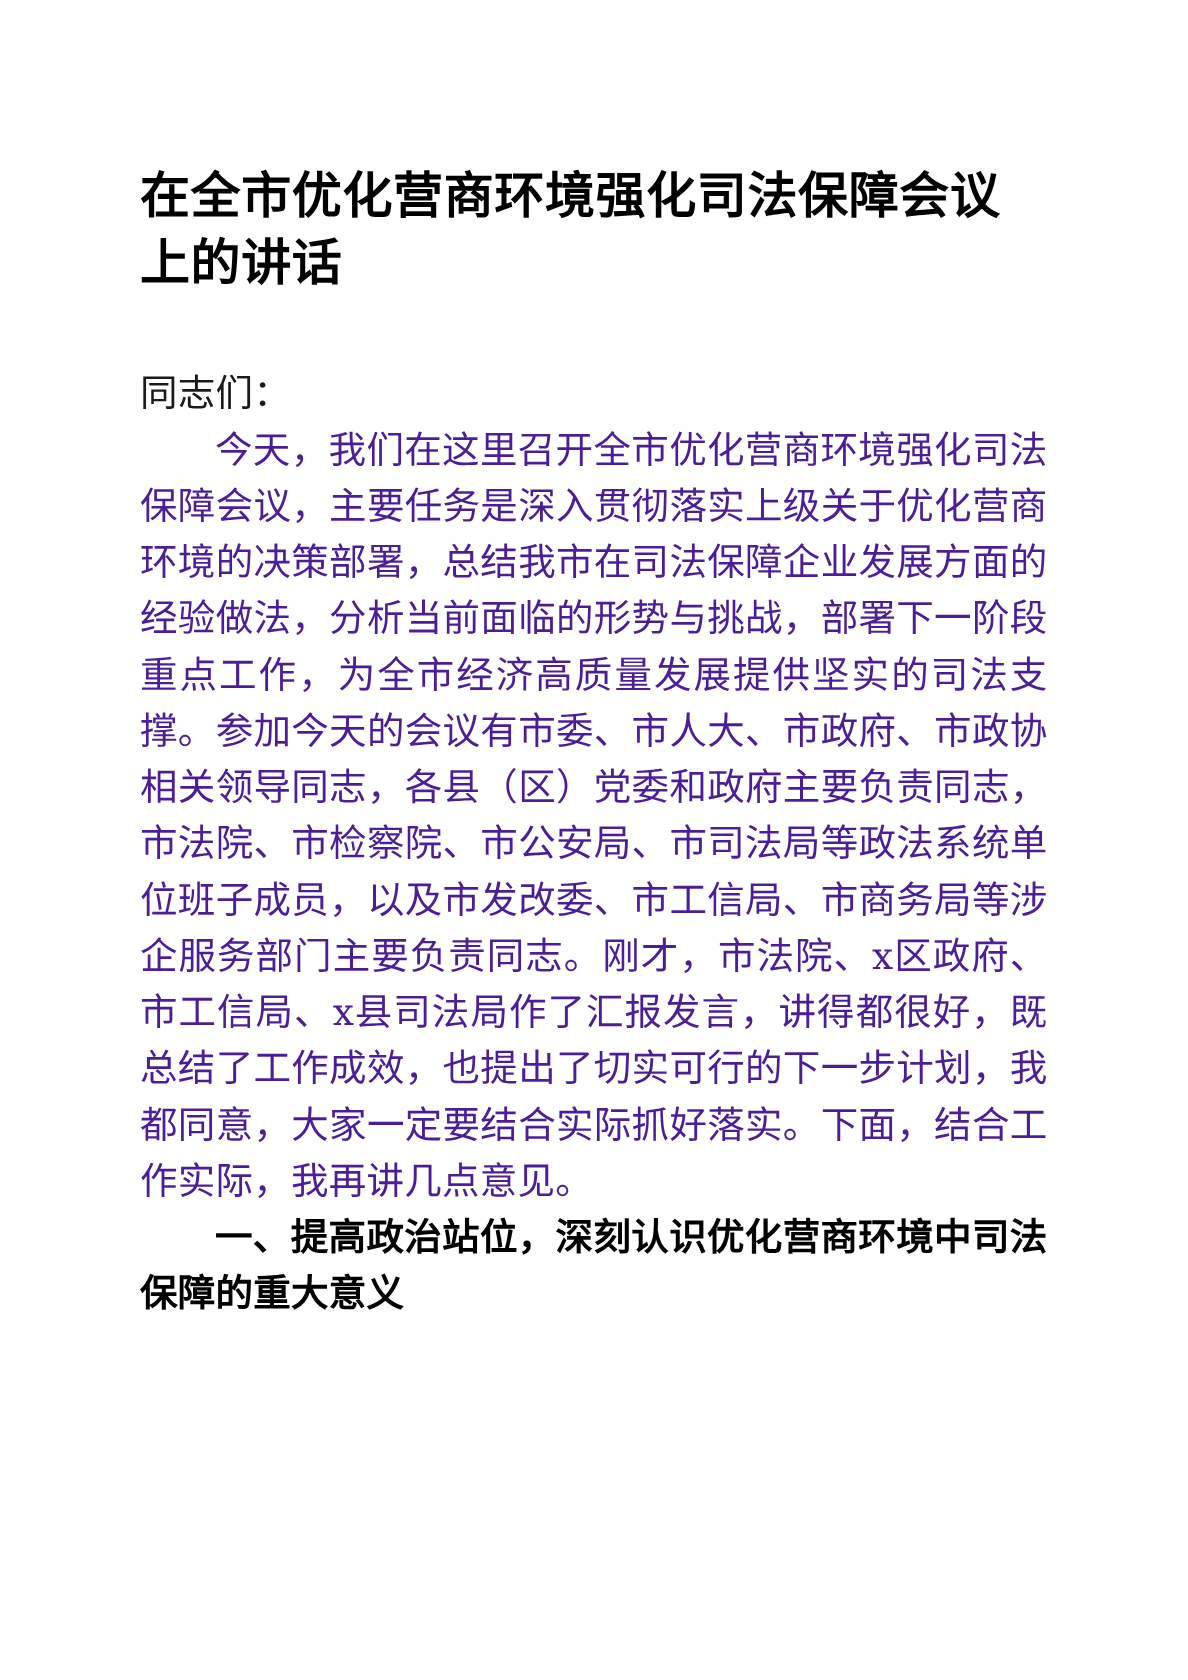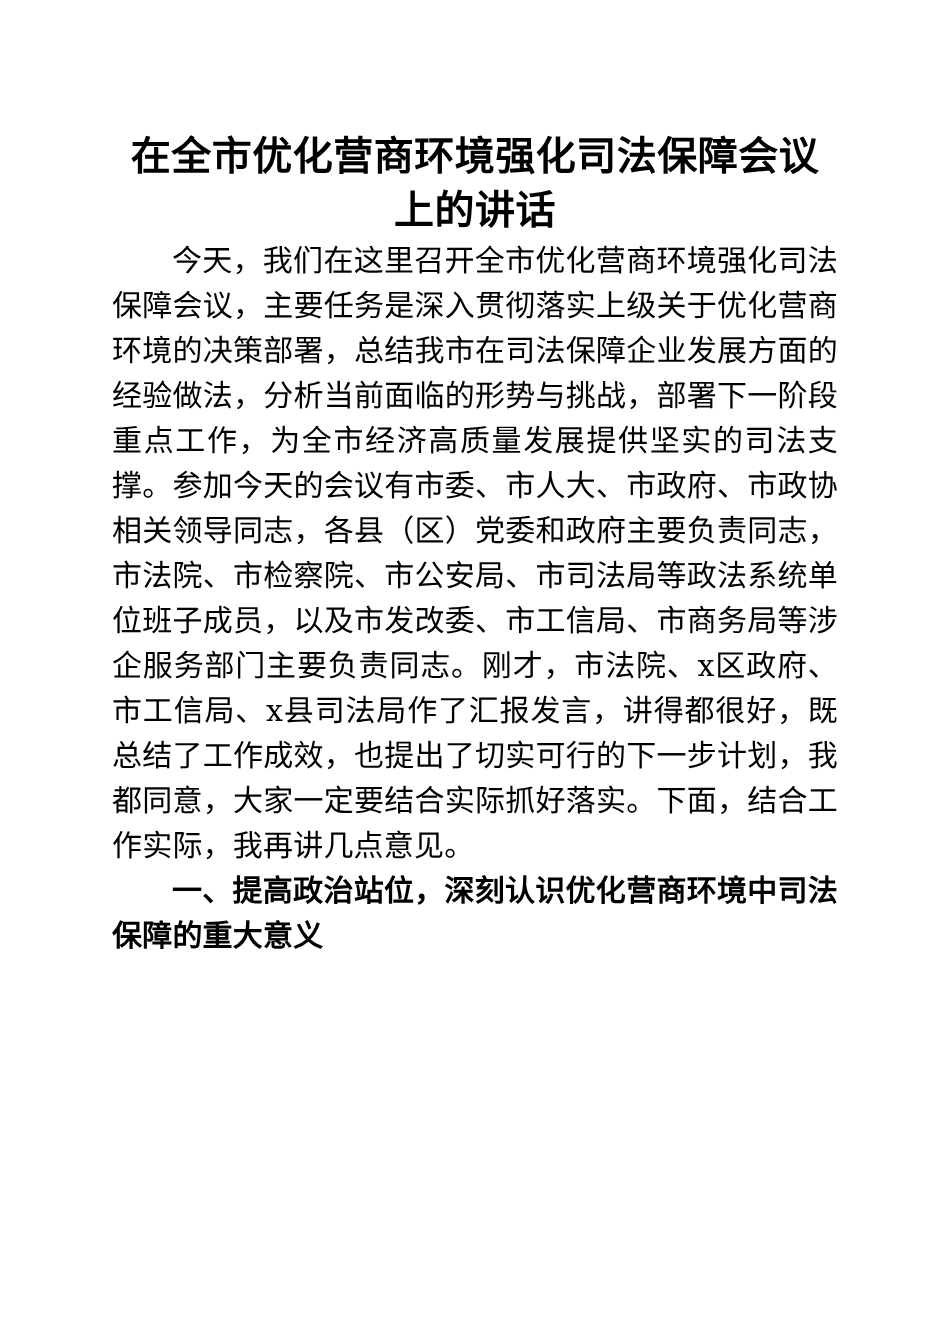--- a/index.html
+++ b/index.html
@@ -33,21 +33,20 @@
   }
 
   
   .doc-title {
     margin: 0;
     padding-top: 130px;
     font-family: "Liberation Serif", "DejaVu Serif", serif;
     font-weight: bold;
     font-size: 40px;
     line-height: 54px;
-    text-align: center;
     letter-spacing: 0.5px;
     color: #000000;
   }
 
   
   .salutation {
     margin: 0;
     padding-top: 55px;
     font-family: "DejaVu Serif", "Liberation Serif", serif;
     font-size: 30px;
@@ -59,21 +58,21 @@
   
   .body-para {
     margin: 0;
     font-family: "DejaVu Serif", "Liberation Serif", serif;
     font-size: 30px;
     line-height: 45px;
     text-align: justify;
     text-justify: inter-ideograph;
     text-indent: 60px;
     letter-spacing: 0.2px;
-    color: #000000;
+    color: #4c1d95;
     word-break: break-all;
   }
 
   
   .section-heading {
     margin: 0;
     font-family: Liberation Serif, serif;
     font-weight: bold;
     font-size: 30px;
     line-height: 45px;
@@ -90,20 +89,21 @@
   }
 </style>
 </head>
 <body>
 
 <div class="page">
   <div class="content">
 
     <h1 class="doc-title">在全市优化营商环境强化司法保障会议上的讲话</h1>
 
+    <p class="salutation">同志们：</p>
 
     <p class="body-para">今天，我们在这里召开全市优化营商环境强化司法保障会议，主要任务是深入贯彻落实上级关于优化营商环境的决策部署，总结我市在司法保障企业发展方面的经验做法，分析当前面临的形势与挑战，部署下一阶段重点工作，为全市经济高质量发展提供坚实的司法支撑。参加今天的会议有市委、市人大、市政府、市政协相关领导同志，各县（区）党委和政府主要负责同志，市法院、市检察院、市公安局、市司法局等政法系统单位班子成员，以及市发改委、市工信局、市商务局等涉企服务部门主要负责同志。刚才，市法院、x区政府、市工信局、x县司法局作了汇报发言，讲得都很好，既总结了工作成效，也提出了切实可行的下一步计划，我都同意，大家一定要结合实际抓好落实。下面，结合工作实际，我再讲几点意见。</p>
 
     <p class="section-heading">一、提高政治站位，深刻认识优化营商环境中司法保障的重大意义</p>
 
 
     <div class="spacer-bottom"></div>
 
   </div>
 </div>

